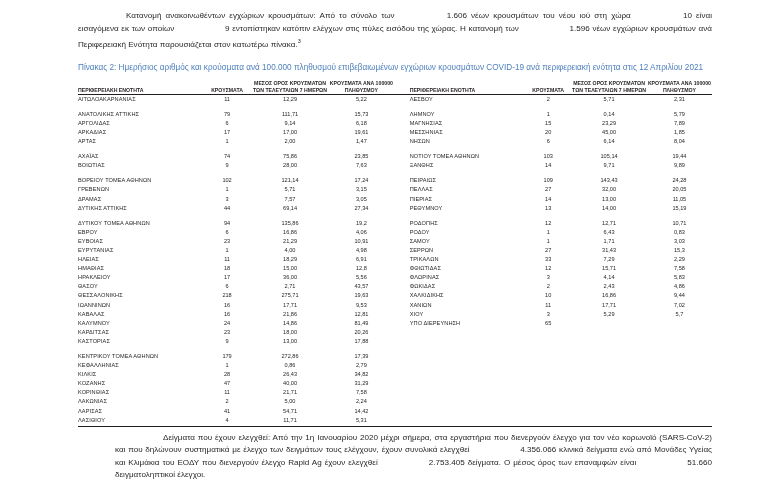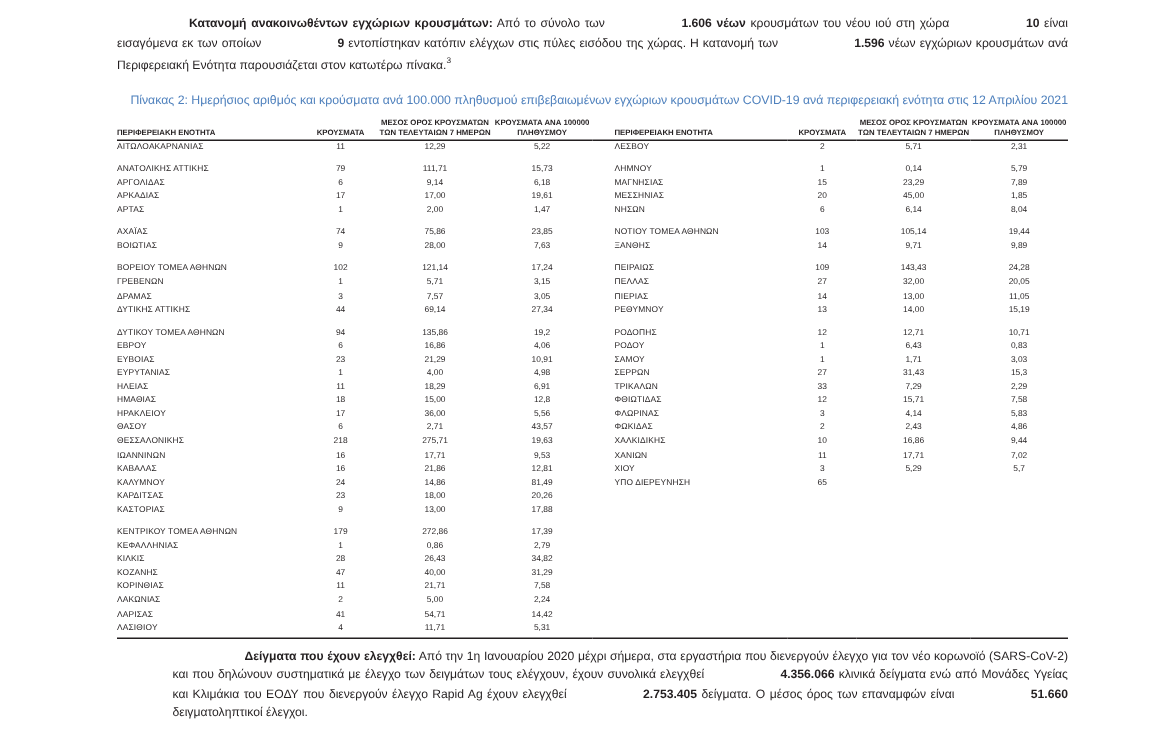--- a/index.html
+++ b/index.html
@@ -20,29 +20,29 @@
     height: 492px;
     box-sizing: border-box;
     padding: 10px 56px 0 78px;
   }
   .para {
     font-size: 8.1px;
     line-height: 12.6px;
     text-align: justify;
     margin: 0 0 2px 0;
   }
-  .para b { font-weight: bold; padding-left: 48px; }
+  .para b { font-weight: normal; padding-left: 48px; }
   .sup { font-size: 5.5px; vertical-align: super; }
 
   .caption {
     color: #4f81bd;
     font-size: 8.2px;
     line-height: 13px;
     margin: 10px 0 6px 0;
-    text-align: right;
+    text-align: left;
   }
 
   .table-wrap {
     margin-top: 2px;
   }
   table.main {
     width: 100%;
     border-collapse: collapse;
     font-size: 5.6px;
     table-layout: fixed;

